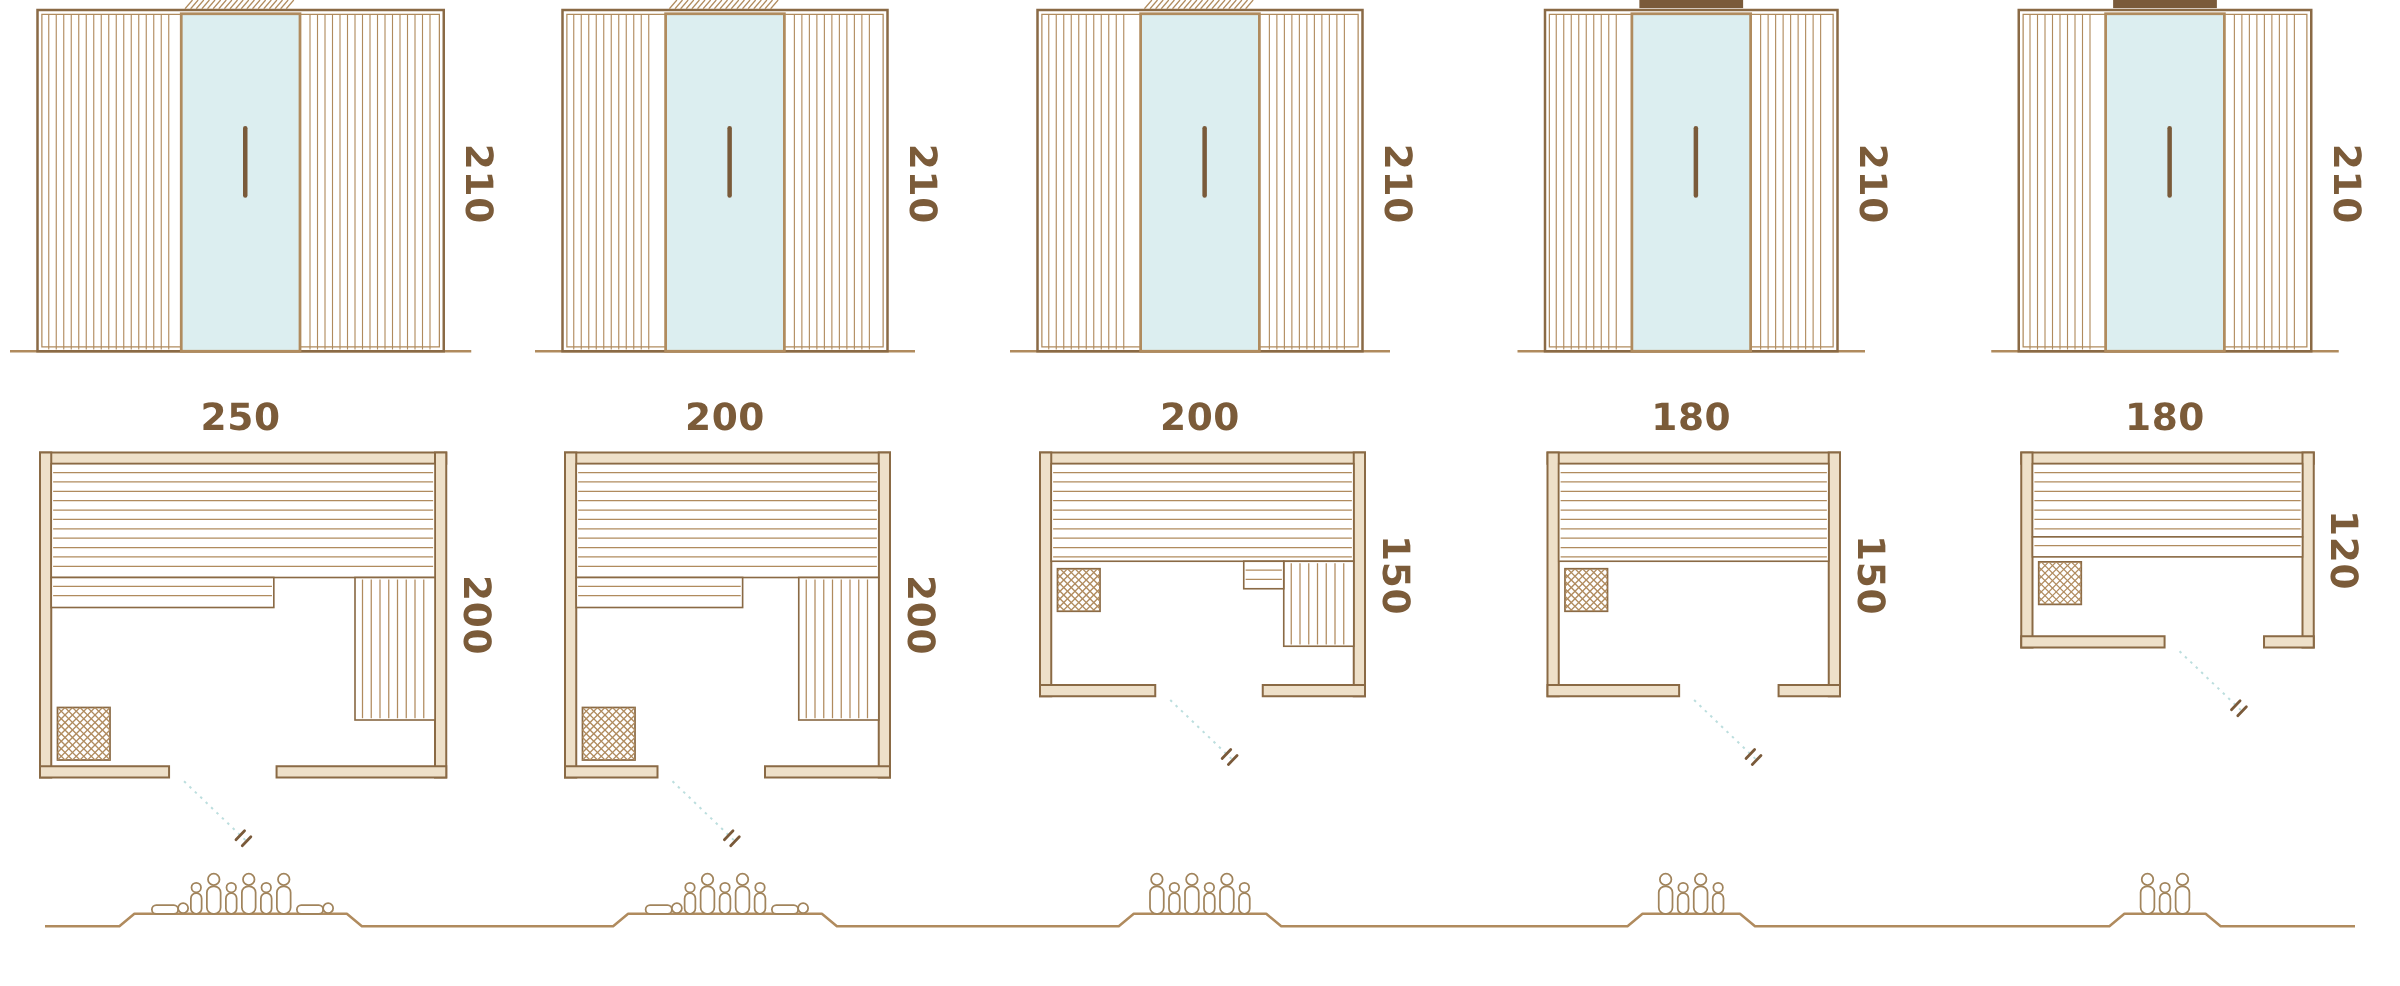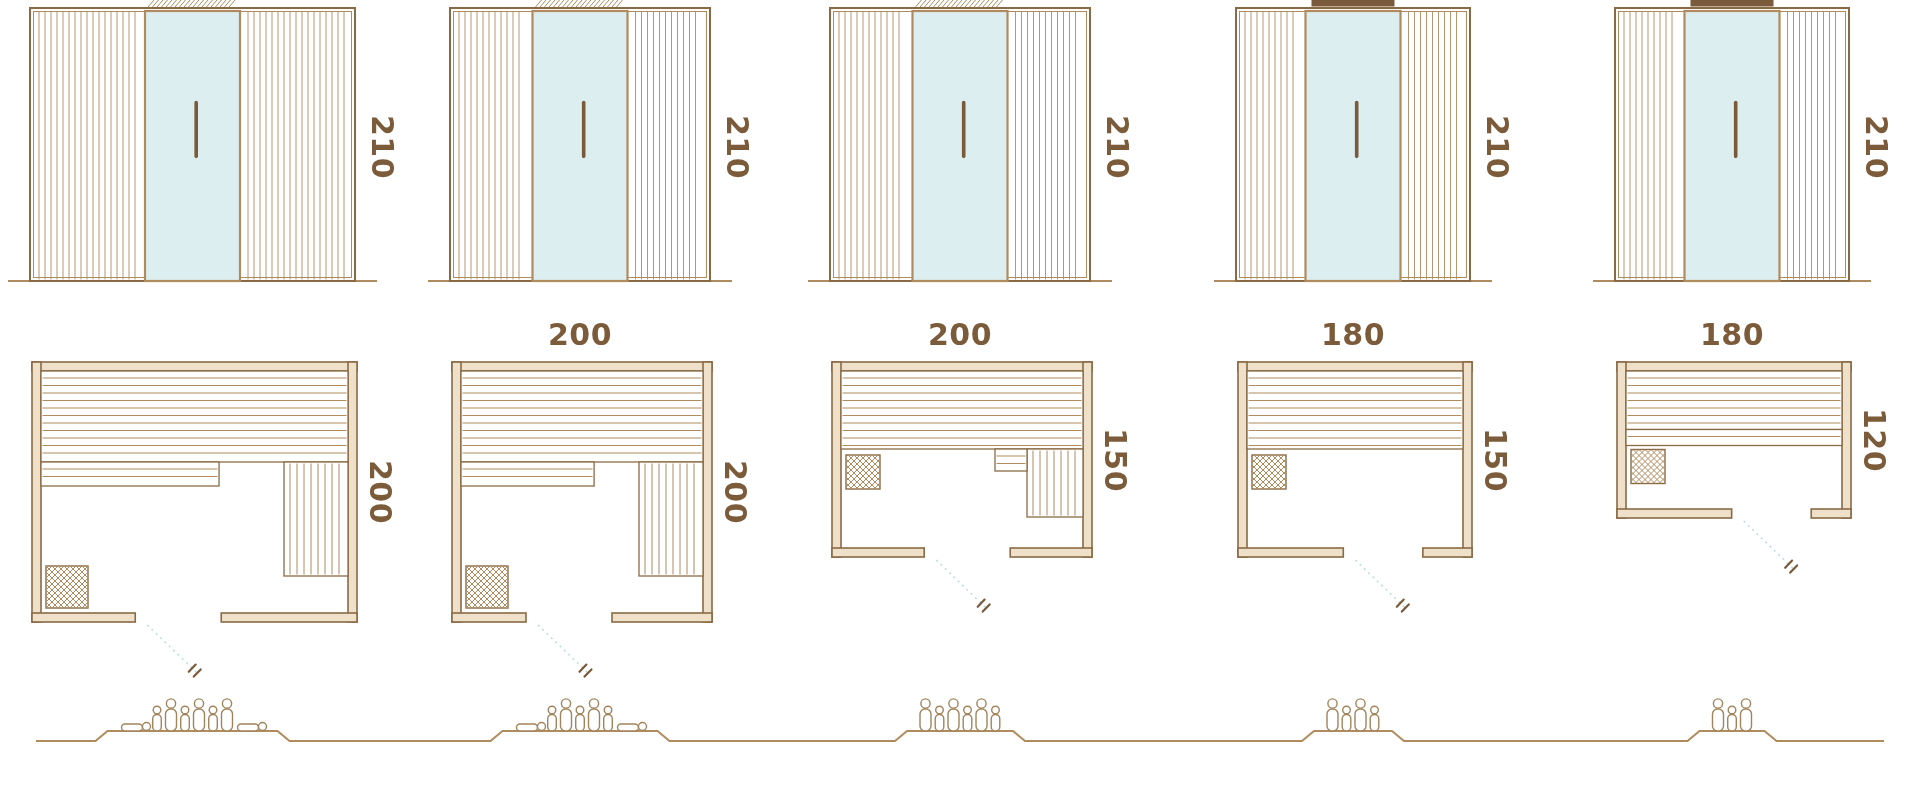--- a/index.html
+++ b/index.html
@@ -77,20 +77,21 @@
         <line x1="310" y1="12" x2="310" y2="279.5" stroke="#b08b5e" stroke-width="0.9"></line>
         <line x1="316" y1="12" x2="316" y2="279.5" stroke="#b08b5e" stroke-width="0.9"></line>
         <line x1="322" y1="12" x2="322" y2="279.5" stroke="#b08b5e" stroke-width="0.9"></line>
         <line x1="328" y1="12" x2="328" y2="279.5" stroke="#b08b5e" stroke-width="0.9"></line>
         <line x1="334" y1="12" x2="334" y2="279.5" stroke="#b08b5e" stroke-width="0.9"></line>
         <line x1="340" y1="12" x2="340" y2="279.5" stroke="#b08b5e" stroke-width="0.9"></line>
         <rect x="141" y="11" width="95" height="270" fill="#dceef0" stroke="#b08b5e" stroke-width="2.2"></rect>
         <rect x="190.4" y="100.82000000000001" width="3.6" height="57.33" rx="1.8" fill="#7a5a3a"></rect>
       </svg>
     <span class="dim dim-h" style="left: 363px; top: 114.5px; color: rgb(123, 91, 57);">210</span>
+    <span class="dim dim-w" style="left: 26px; width: 325px; top: 320px; color: rgb(123, 91, 57);">250</span>
     <svg class="plan" viewBox="-2 -2 329 326" width="329" height="326" style="left: 26px; top: 360px;">
         <rect x="0" y="0" width="325" height="9" fill="#eee0c9" stroke="#8a6a45" stroke-width="1.6"></rect>
         <rect x="0" y="0" width="9" height="260" fill="#eee0c9" stroke="#8a6a45" stroke-width="1.6"></rect>
         <rect x="316" y="0" width="9" height="260" fill="#eee0c9" stroke="#8a6a45" stroke-width="1.6"></rect>
         <rect x="0" y="251" width="103.25" height="9" fill="#eee0c9" stroke="#8a6a45" stroke-width="1.6"></rect>
         <rect x="189.25" y="251" width="135.75" height="9" fill="#eee0c9" stroke="#8a6a45" stroke-width="1.6"></rect>
         <rect x="9" y="9" width="307" height="91" fill="#fff" stroke="#8a6a45" stroke-width="1.3"></rect>
         <line x1="10.5" y1="16" x2="314.5" y2="16" stroke="#b08b5e" stroke-width="1"></line>
         <line x1="10.5" y1="23.5" x2="314.5" y2="23.5" stroke="#b08b5e" stroke-width="1"></line>
         <line x1="10.5" y1="31" x2="314.5" y2="31" stroke="#b08b5e" stroke-width="1"></line>

